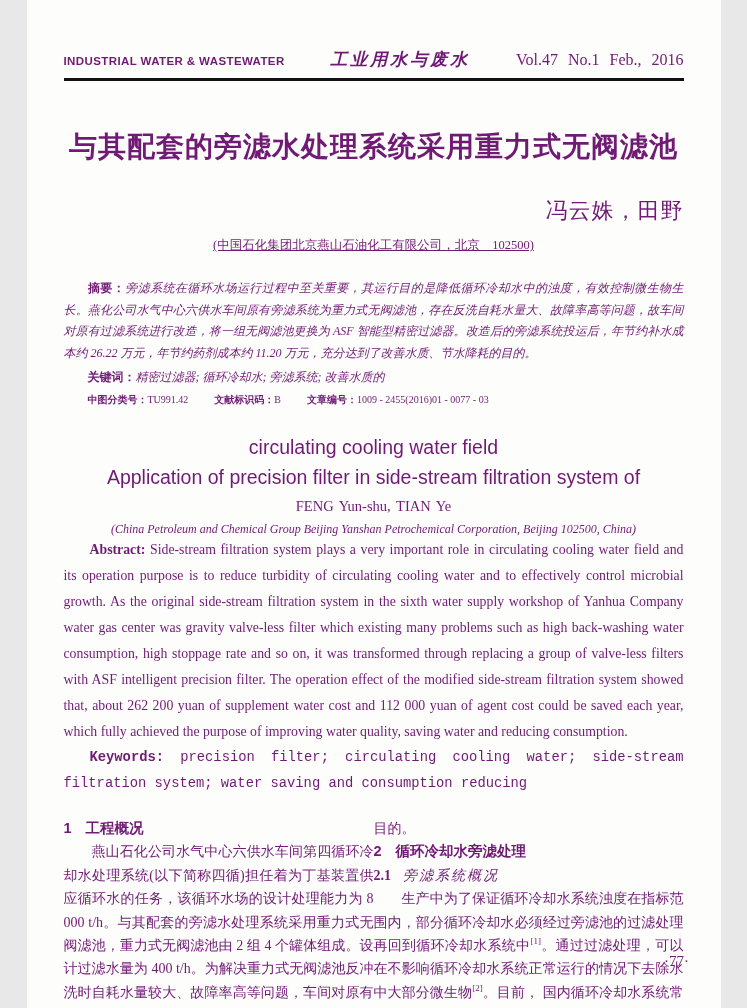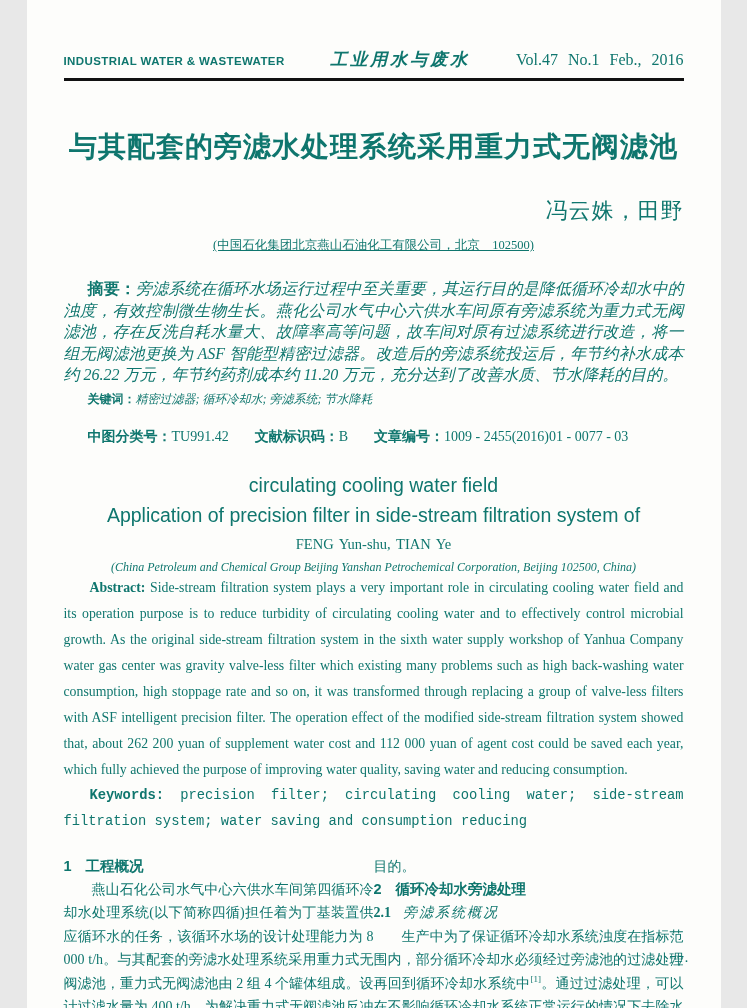--- a/index.html
+++ b/index.html
@@ -1,21 +1,21 @@
 <!DOCTYPE html>
 <html><head>
 <meta charset="utf-8">
 <style>
   html,body{margin:0;padding:0;background:#e8e8e8;}
   .page{
     position:relative;
     width:694px;height:1008px;
     margin:0 auto;
     background:#fdfdfb;
-    color:#0f766e;
+    color:#701a75;
     font-family:"Liberation Serif","DejaVu Serif",serif;
     overflow:hidden;
     box-sizing:border-box;
     padding:0 37px;
   }
   
   .jheader{
     display:flex;align-items:baseline;justify-content:space-between;
     padding-top:48px;padding-bottom:7px;
     border-bottom:3px solid #111;
@@ -33,30 +33,30 @@
   .title-cn{
     margin-top:47px;text-align:center;
     font-family:"Liberation Sans","DejaVu Sans",sans-serif;
     font-weight:bold;font-size:28px;letter-spacing:1px;
   }
   .authors-cn{margin-top:30px;text-align:right;font-size:22px;letter-spacing:1px;}
   .affil-cn{margin-top:11px;text-align:center;font-size:12.5px;text-decoration:underline;}
   
   .abs-cn{
     margin-top:24px;
-    font-size:16px;line-height:21.5px;text-align:justify;
+    font-size:12px;line-height:21.5px;text-align:justify;
     font-style:italic;
   }
   .abs-cn .lbl, .kw-cn .lbl, .clc .lbl{
     font-family:"Liberation Sans","DejaVu Sans",sans-serif;
     font-weight:bold;font-style:normal;
   }
   .abs-cn .ind{display:inline-block;width:24px;}
   .kw-cn{margin-top:3px;font-size:12px;line-height:21.5px;font-style:italic;padding-left:24px;}
-  .clc{margin-top:16px;font-size:14px;line-height:21.5px;padding-left:24px;font-style:normal;}
+  .clc{margin-top:0;font-size:10px;line-height:21.5px;padding-left:24px;font-style:normal;}
   .clc .gap{display:inline-block;width:26px;}
   
   .title-en{
     margin-top:22px;text-align:center;
     font-family:"Liberation Sans","DejaVu Sans",sans-serif;
     font-size:19.5px;line-height:30px;font-weight:500;
   }
   .authors-en{margin-top:6px;text-align:center;font-size:14.5px;word-spacing:2px;}
   .affil-en{margin-top:7px;text-align:center;font-size:12px;font-style:italic;}
   .abs-en{
@@ -99,21 +99,21 @@
     <span class="jcenter">工业用水与废水</span>
     <span class="jright">Vol.47  No.1  Feb., 2016</span>
   </div>
 
   <div class="title-cn">与其配套的旁滤水处理系统采用重力式无阀滤池</div>
   <div class="authors-cn">冯云姝，田野</div>
   <div class="affil-cn">(中国石化集团北京燕山石油化工有限公司，北京　102500)</div>
 
   <div class="abs-cn"><span class="ind"></span><span class="lbl">摘要：</span><span>旁滤系统在循环水场运行过程中至关重要，其运行目的是降低循环冷却水中的浊度，有效控制微生物生长。燕化公司水气中心六供水车间原有旁滤系统为重力式无阀滤池，存在反洗自耗水量大、故障率高等问题，故车间对原有过滤系统进行改造，将一组无阀滤池更换为 ASF 智能型精密过滤器。改造后的旁滤系统投运后，年节约补水成本约 26.22 万元，年节约药剂成本约 11.20 万元，充分达到了改善水质、节水降耗的目的。</span></div>
 
-  <div class="kw-cn"><span class="lbl">关键词：</span><span>精密过滤器; 循环冷却水; 旁滤系统; 节水降耗</span></div>
+  <div class="kw-cn"><span class="lbl">关键词：</span><span>精密过滤器; 循环冷却水; 旁滤系统; 改善水质的</span></div>
 
   <div class="clc"><span class="lbl">中图分类号：</span><span>TU991.42</span><span class="gap"></span><span class="lbl">文献标识码：</span><span>B</span><span class="gap"></span><span class="lbl">文章编号：</span><span>1009 - 2455(2016)01 - 0077 - 03</span></div>
 
   <div class="title-en">
     <div>circulating cooling water field</div>
     <div>Application of precision filter in side-stream filtration system of</div>
   </div>
   <div class="authors-en">FENG Yun-shu,  TIAN Ye</div>
   <div class="affil-en">(China Petroleum and Chemical Group Beijing Yanshan Petrochemical Corporation, Beijing 102500, China)</div>
 

